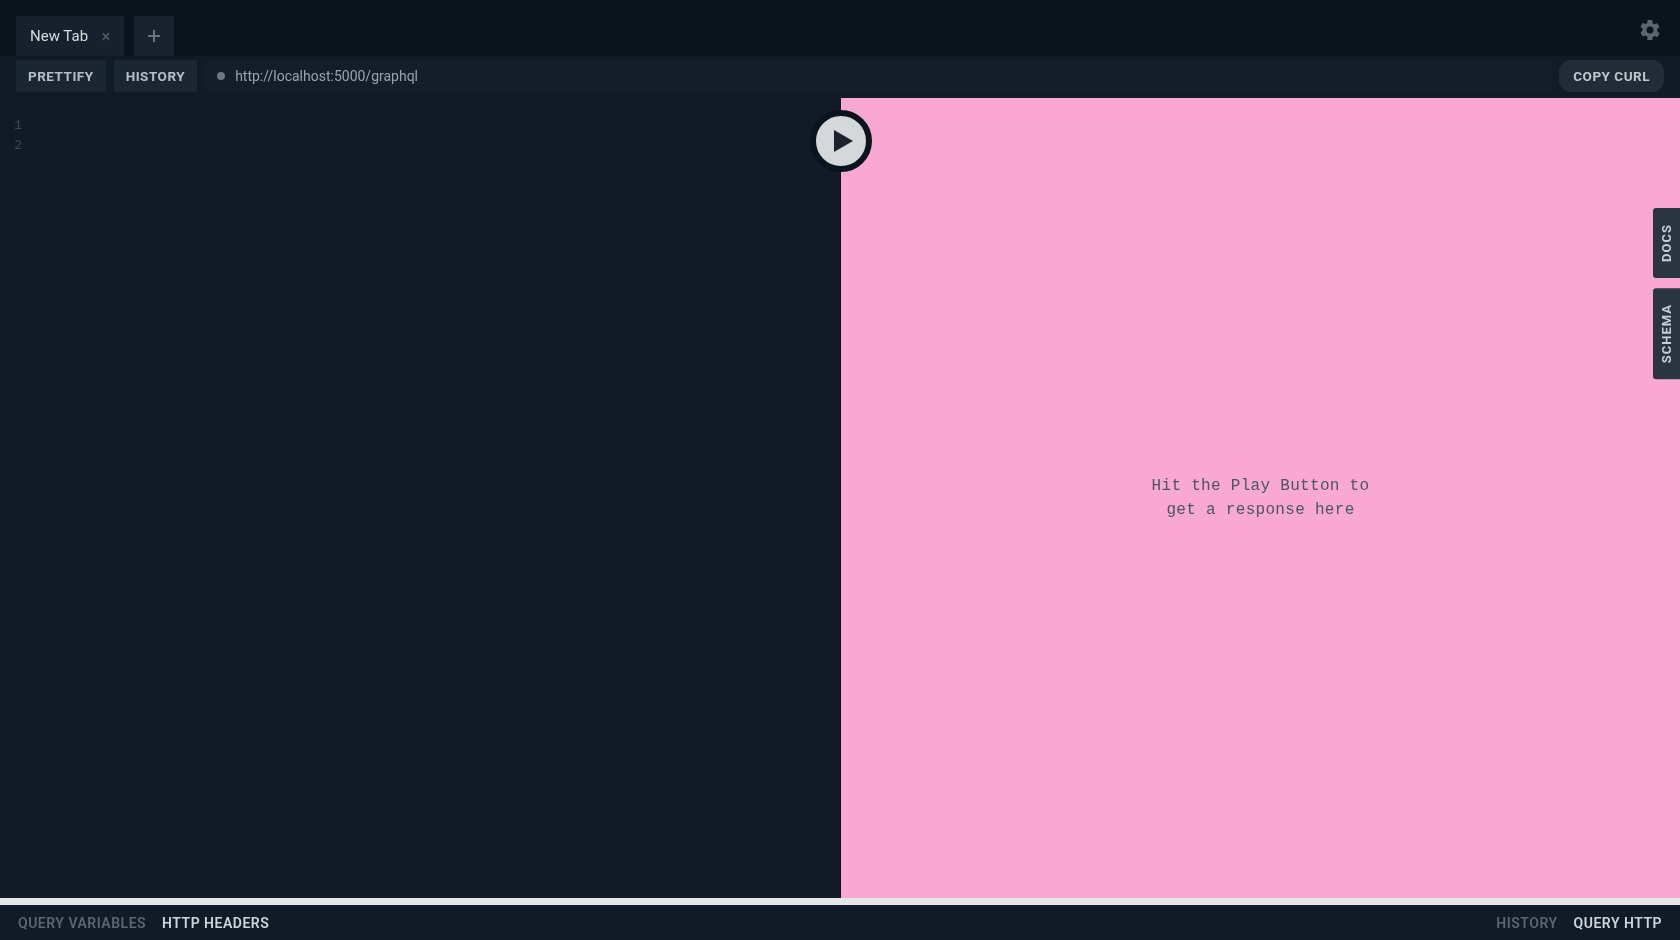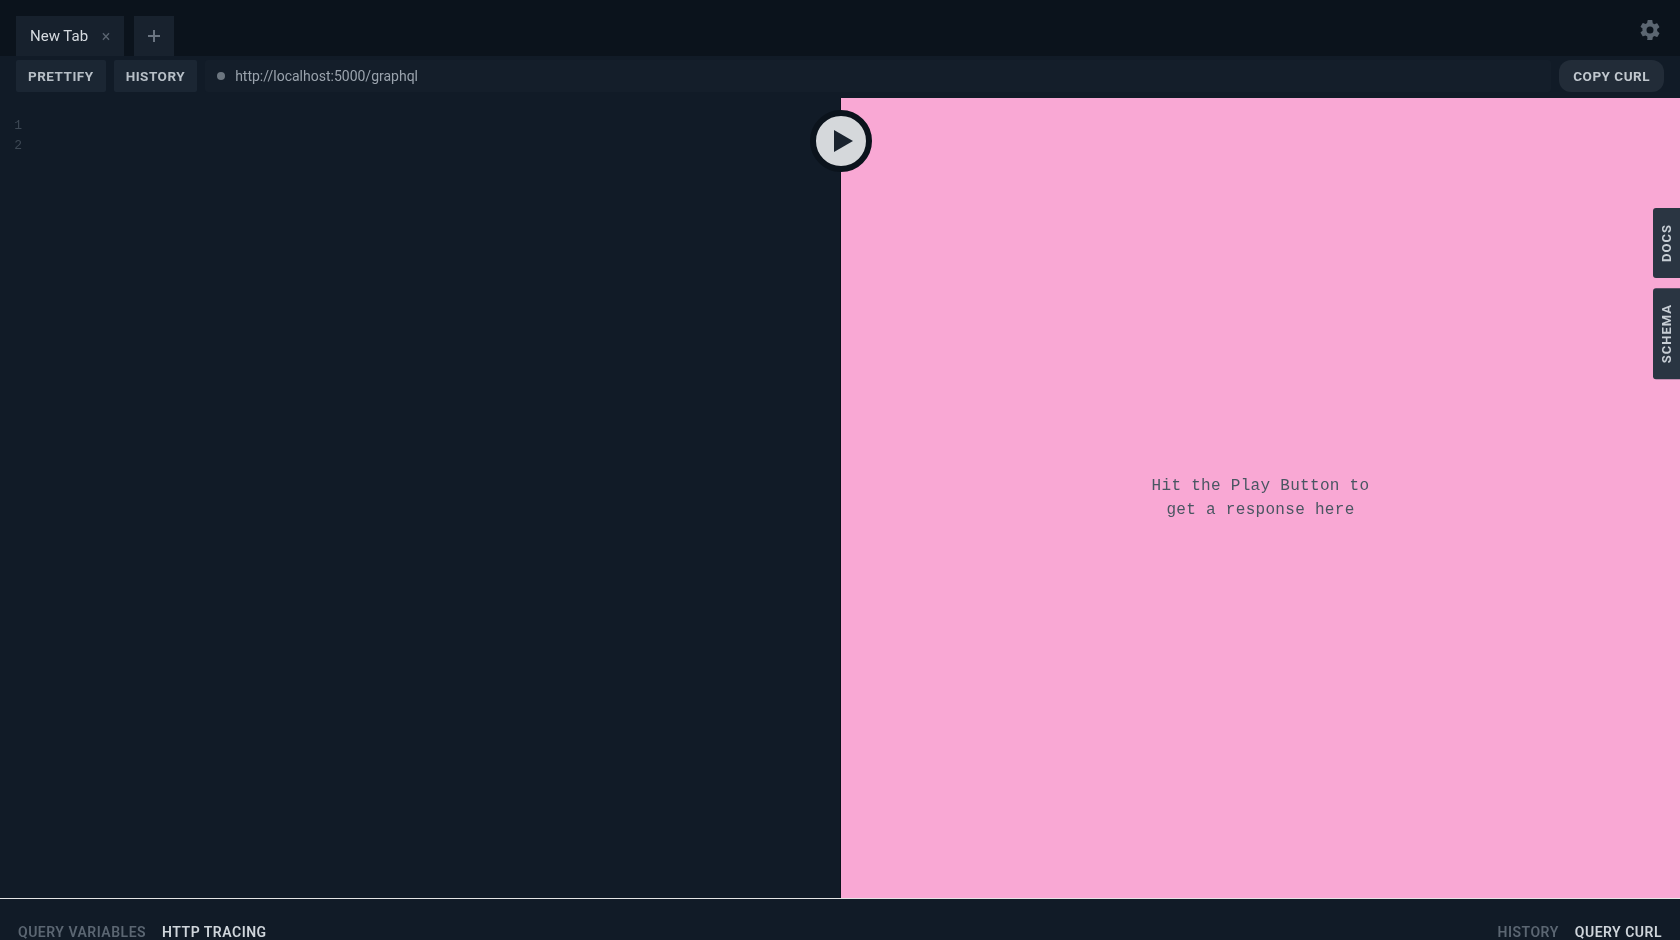--- a/index.html
+++ b/index.html
@@ -215,23 +215,23 @@
     padding: 16px 6px;
     border-radius: 0 3px 3px 0;
     cursor: pointer;
     text-align: center;
   }
 
   
   .footer {
     height: 42px;
     background: #111b27;
-    border-top: 1px solid #e5e5e5;
-    display: flex;
-    align-items: flex-end;
+    border-top: 7px solid #e5e5e5;
+    display: flex;
+    align-items: center;
     padding: 0 18px;
     font-size: 14px;
     font-weight: 600;
     letter-spacing: 0.5px;
   }
   .footer .left { display: flex; gap: 16px; }
   .footer .right { margin-left: auto; display: flex; gap: 16px; }
   .ftab { cursor: pointer; }
   .ftab.dim { color: #5b6672; }
   .ftab.bright { color: #cfd5db; }
@@ -294,21 +294,21 @@
     <div class="sidetabs">
       <div class="sidetab">DOCS</div>
       <div class="sidetab">SCHEMA</div>
     </div>
 
   </div>
 
   <div class="footer">
     <div class="left">
       <div class="ftab dim">QUERY VARIABLES</div>
-      <div class="ftab bright">HTTP TRACING</div>
+      <div class="ftab bright">HTTP HEADERS</div>
     </div>
     <div class="right">
       <div class="ftab dim">HISTORY</div>
-      <div class="ftab bright">QUERY CURL</div>
+      <div class="ftab bright">QUERY HTTP</div>
     </div>
   </div>
 
 </div>
 
 </body></html>

